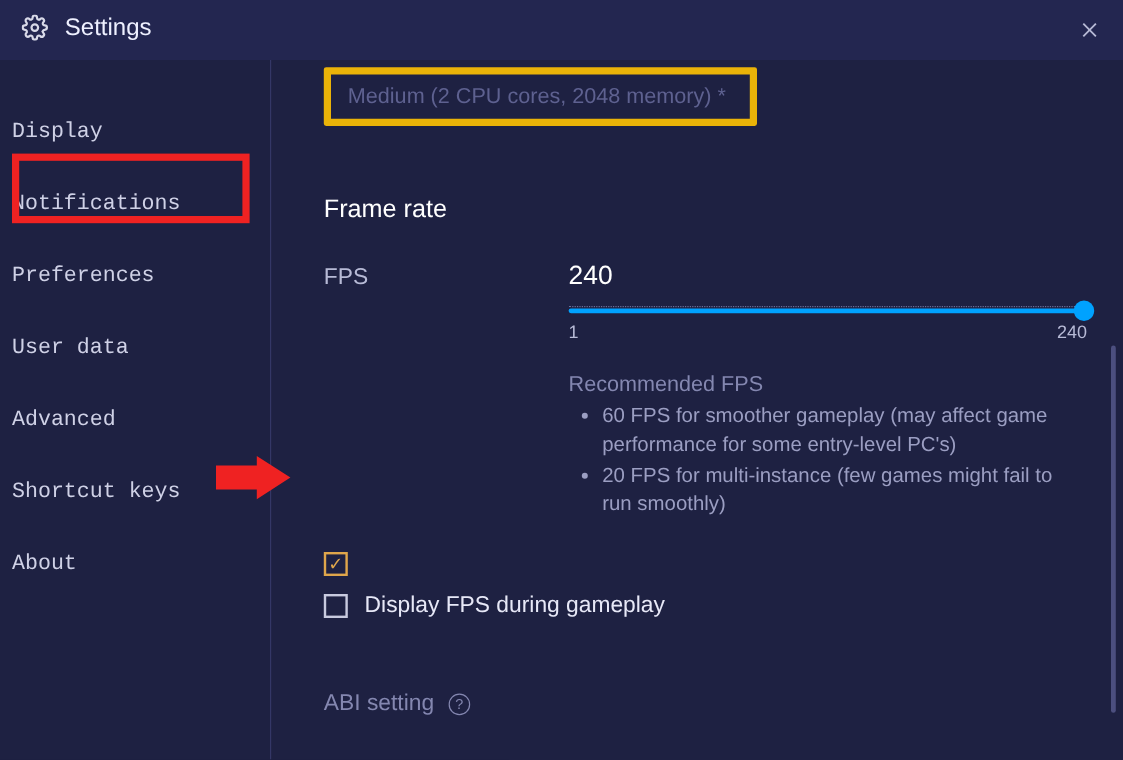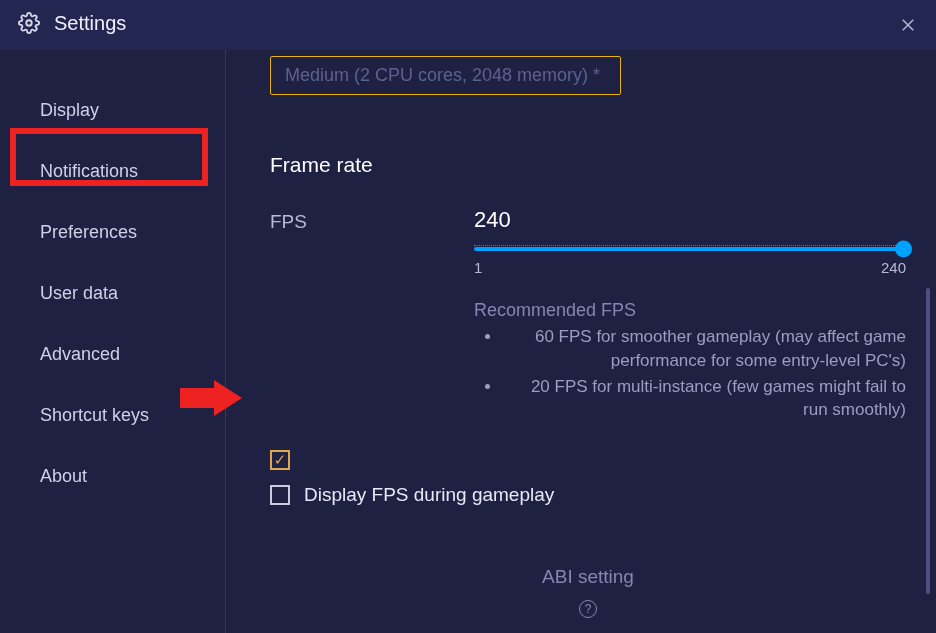--- a/index.html
+++ b/index.html
@@ -30,26 +30,27 @@
   .gear-icon { color: #d8d9e8; }
   .body-wrap { display: flex; height: calc(100% - 50px); }
   .sidebar {
     width: 226px;
     border-right: 1px solid #343766;
     padding: 38px 0 0 0;
     background: #1e2142;
     position: relative;
   }
   .sidebar-item {
-    padding: 12px 0 12px 40px;
+    padding: 12px 0 12px 10px;
     font-size: 18px;
     color: #cfd1e6;
     cursor: pointer;
     margin-bottom: 16px;
     position: relative;
+    font-family: Liberation Mono, monospace;
   }
   .sidebar-item.active { color: #ffffff; font-weight: 500; }
   .sidebar-item.active::after {
     content: "";
     position: absolute;
     left: 26px; bottom: 4px;
     width: 48px; height: 4px;
     background: #00a2ff;
     border-radius: 2px;
   }
@@ -63,21 +64,21 @@
     pointer-events: none;
   }
   .main {
     flex: 1;
     padding: 0 30px 0 44px;
     overflow-y: auto;
     position: relative;
   }
   .preset-box {
     margin-top: 6px;
-    border: 1px solid #eab308;
+    border: 6px solid #eab308;
     border-radius: 2px;
     padding: 8px 20px 8px 14px;
     display: inline-block;
     color: #5e6190;
     font-size: 18px;
     position: relative;
   }
   .section-heading {
     font-size: 21px;
     color: #fff;
@@ -122,42 +123,42 @@
   }
   .slider-ends {
     display: flex; justify-content: space-between;
     width: 432px;
     font-size: 15px; color: #b7bad6;
     margin-top: 8px;
   }
   .rec-block { margin-top: 24px; width: 432px; }
   .rec-title { color: #8487b0; font-size: 18px; margin-bottom: 4px; }
   .rec-list { list-style: disc; padding-left: 28px; }
-  .rec-list li { color: #9b9ec2; font-size: 17px; line-height: 1.4; margin-bottom: 2px; text-align: right; }
+  .rec-list li { color: #9b9ec2; font-size: 17px; line-height: 1.4; margin-bottom: 2px; }
   .checkbox-row {
     display: flex; align-items: center; gap: 14px;
     margin-top: 26px;
     font-size: 19px;
     cursor: pointer;
   }
   .checkbox-row + .checkbox-row { margin-top: 14px; }
   .cb {
     width: 20px; height: 20px;
     border: 2px solid #dfa64b;
     display: flex; align-items: center; justify-content: center;
     font-size: 15px;
     color: #dfa64b;
     flex-shrink: 0;
   }
   .cb.unchecked { border-color: #c8cadf; color: transparent; }
   .cb-label { color: #e7e8f7; }
   .abi-row {
     margin-top: 60px;
     display: flex; align-items: center; gap: 12px;
-    color: #8487b0; font-size: 19px; flex-direction: column;
+    color: #8487b0; font-size: 19px;
   }
   .help-icon {
     width: 18px; height: 18px;
     border: 1.5px solid #8487b0;
     border-radius: 50%;
     display:flex;align-items:center;justify-content:center;
     font-size:12px;color:#8487b0;
   }
   .info-row {
     margin-top: 34px;

